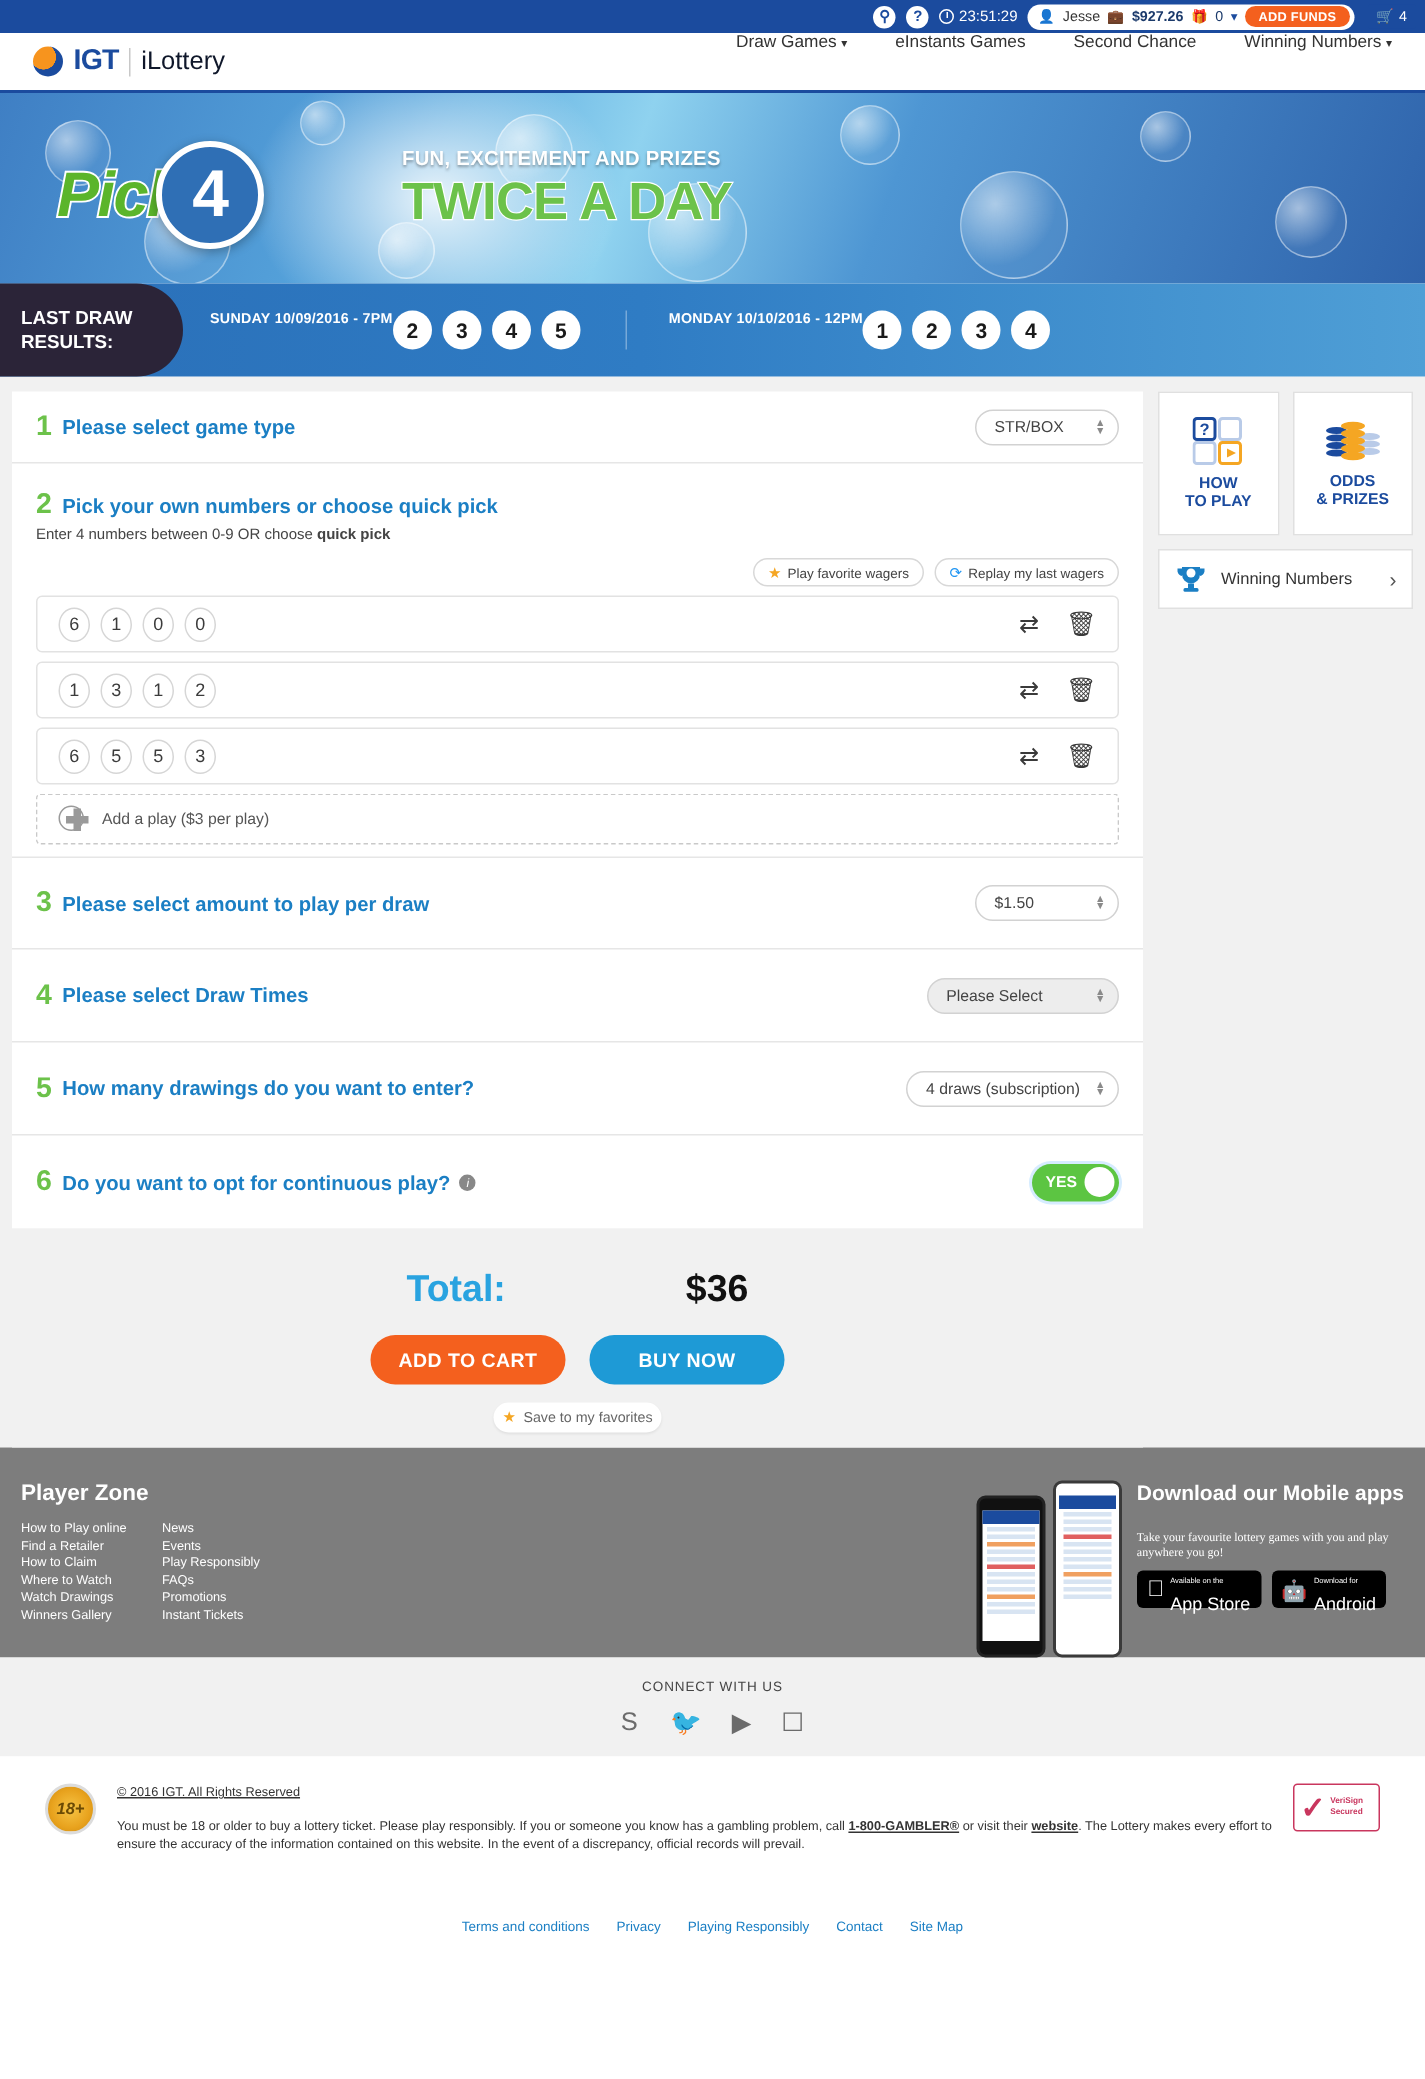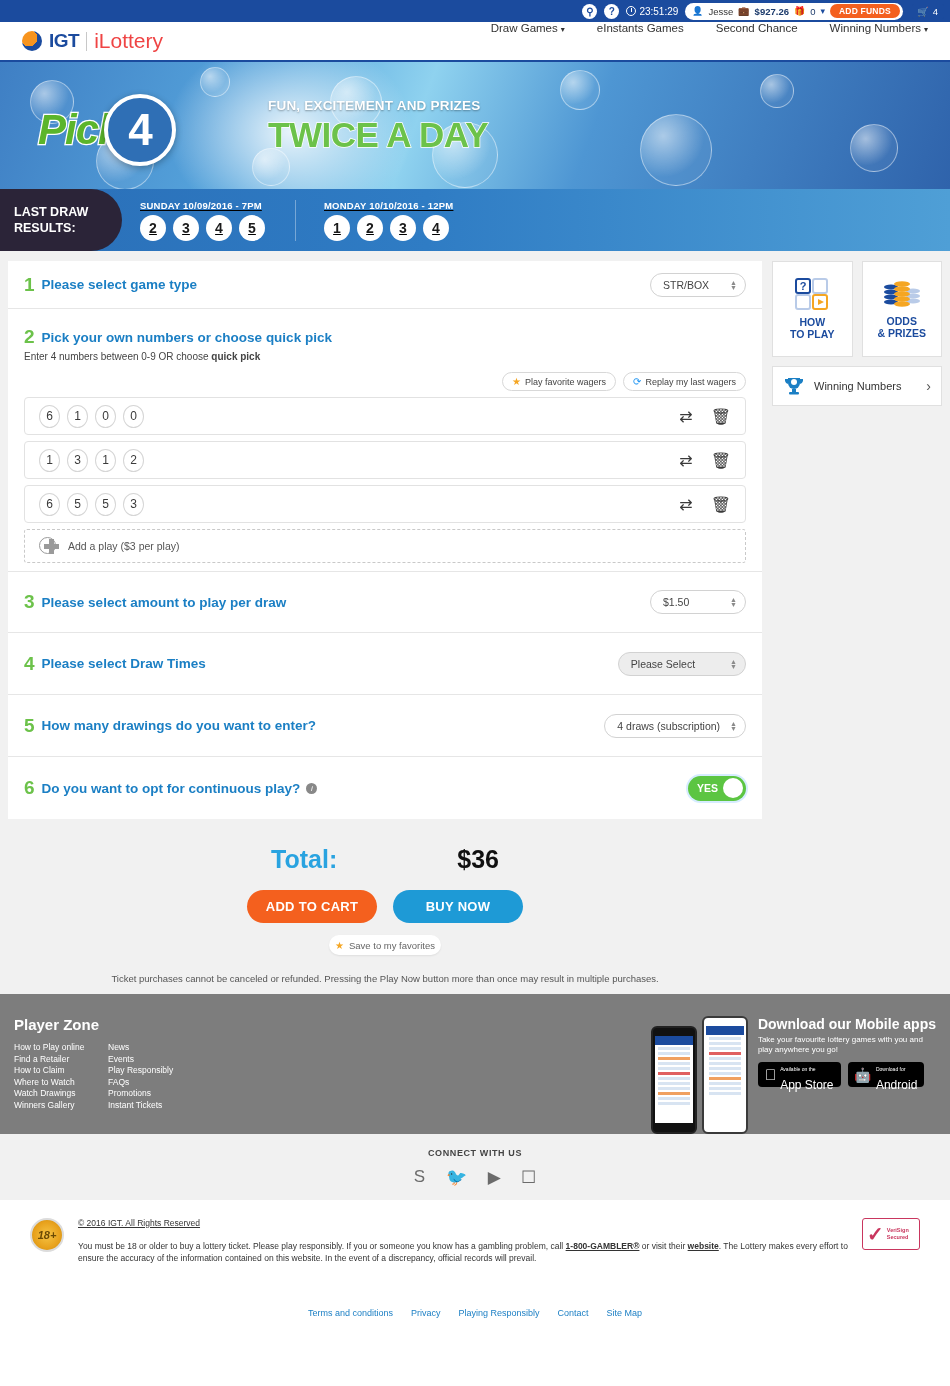--- a/index.html
+++ b/index.html
@@ -53,21 +53,21 @@
     height: 40px; background: #fff; border-bottom: 2px solid #1b4b9e;
     display: flex; padding: 0 22px;
   }
   .logo { display: flex; align-items: center; gap: 7px; }
   .logo-mark {
     width: 20px; height: 20px; border-radius: 50%;
     background: radial-gradient(circle at 35% 35%, #f7941e 0%, #f7941e 45%, #1b4b9e 46%, #1b4b9e 100%);
   }
   .logo-igt { font-size: 19px; font-weight: bold; color: #1b4b9e; letter-spacing: -.5px; }
   .logo-sep { width: 1px; height: 19px; background: #c8c8c8; }
-  .logo-il { font-size: 21px; color: #ef4444; }
+  .logo-il { font-size: 17px; color: #0f172a; }
   .nav { margin-left: auto; display: flex; gap: 32px; font-size: 11.5px; color: #333; }
   .nav span.caret { font-size: 8px; margin-left: 3px; }
   
   .hero {
     height: 127px; position: relative; overflow: hidden;
     background: linear-gradient(110deg, #3f7fc4 0%, #57a6dd 28%, #8fd2ef 44%, #4e96d3 62%, #2f63ab 100%);
   }
   .bubble { position: absolute; border-radius: 50%; border: 1px solid rgba(255,255,255,.45);
             background: radial-gradient(circle at 32% 30%, rgba(255,255,255,.55), rgba(255,255,255,.06) 60%); }
   .hero-glow { position: absolute; left: 150px; top: -40px; width: 280px; height: 220px;
@@ -96,21 +96,21 @@
     height: 62px; position: relative;
     background: linear-gradient(90deg, #2a6fb8 0%, #2f7cc4 45%, #4f9fd6 100%);
     display: flex; align-items: center;
   }
   .ldr {
     width: 122px; height: 62px; background: #2b2438;
     border-top-right-radius: 34px; border-bottom-right-radius: 34px;
     display: flex; flex-direction: column; justify-content: center;
     padding-left: 14px; color: #fff; font-size: 12.5px; font-weight: bold; line-height: 16px;
   }
-  .draw-group { display: flex; flex-direction: column; margin-left: 18px; text-decoration: underline; }
+  .draw-group { display: flex; flex-direction: row; margin-left: 18px; }
   .draw-group.g2 { margin-left: 30px; padding-left: 28px; border-left: 1px solid rgba(255,255,255,.35); }
   .draw-title { color: #fff; font-size: 9.5px; font-weight: bold; letter-spacing: .2px; margin-bottom: 4px; }
   .balls { display: flex; gap: 7px; }
   .ball {
     width: 26px; height: 26px; border-radius: 50%; background: #fff;
     display: flex; align-items: center; justify-content: center;
     font-size: 14px; font-weight: bold; color: #1a1a1a;
   }
   
   .page { background: #f1f1f1; padding: 10px 8px 0 8px; display: flex; gap: 10px; }
@@ -219,31 +219,31 @@
     background: #fff; overflow: hidden; position: relative;
   }
   .phone.dark { border-color: #222; background: #111; }
   .phone .scr { position: absolute; left: 2px; right: 2px; top: 8px; bottom: 9px; background: #fff; }
   .phone .bar { height: 9px; background: #1b4b9e; }
   .phone .ln { height: 3px; margin: 2px 3px; background: #d8e4f2; }
   .phone .ln.o { background: #f0a060; }
   .phone .ln.r { background: #e06060; }
   .apps-txt { color: #fff; }
   .apps-h { font-size: 14px; font-weight: bold; }
-  .apps-p { font-size: 8px; line-height: 10px; margin-top: 3px; width: 175px; }
+  .apps-p { font-size: 8px; line-height: 10px; margin-top: 17px; width: 175px; font-family: Liberation Serif, serif; }
   .badges { display: flex; gap: 7px; margin-top: 7px; }
   .badge {
     background: #000; border-radius: 4px; height: 25px; display: flex;
     align-items: center; gap: 4px; padding: 0 7px; color: #fff;
   }
   .badge .sm { font-size: 5px; line-height: 6px; }
   .badge .lg { font-size: 12px; font-weight: normal; line-height: 12px; }
   
   .connect { background: #f1f1f1; text-align: center; padding: 14px 0 12px 0; }
-  .connect-t { font-size: 9px; font-weight: bold; color: #444; letter-spacing: .6px; }
+  .connect-t { font-size: 9px; font-weight: normal; color: #444; letter-spacing: .6px; }
   .socials { display: flex; justify-content: center; gap: 20px; margin-top: 9px; color: #6b6b6b; font-size: 17px; }
   
   .legal { background: #fff; display: flex; padding: 18px 30px 0 30px; gap: 14px; }
   .seal-18 {
     width: 34px; height: 34px; border-radius: 50%;
     background: radial-gradient(circle at 50% 50%, #f6c445 0%, #e8a21d 60%, #c98810 100%);
     display: flex; align-items: center; justify-content: center;
     color: #6b4a05; font-size: 11px; font-weight: bold; font-style: italic;
     border: 2px solid #dcdcdc; flex: none;
   }
@@ -493,21 +493,20 @@
         <span class="total-val">$36</span>
       </div>
       <div class="actions">
         <span class="btn orange">ADD TO CART</span>
         <span class="btn blue">BUY NOW</span>
       </div>
       <div class="fav-btn">
         <span class="star">★</span>
         <span>Save to my favorites</span>
       </div>
-      <div class="disclaimer">Ticket purchases cannot be canceled or refunded. Pressing the Play Now button more than once may result in multiple purchases.</div>
     </div>
   </div>
 
   <div class="right-col">
     <div class="tile-row">
       <div class="tile">
         <svg width="34" height="32" viewBox="0 0 34 32">
           <rect x="1" y="1" width="14" height="14" rx="2" fill="none" stroke="#1b4b9e" stroke-width="2"></rect>
           <text x="8" y="12" font-size="11" font-weight="bold" fill="#1b4b9e" text-anchor="middle" font-family="Liberation Sans, sans-serif">?</text>
           <rect x="18" y="1" width="14" height="14" rx="2" fill="none" stroke="#b9cbe8" stroke-width="2"></rect>

